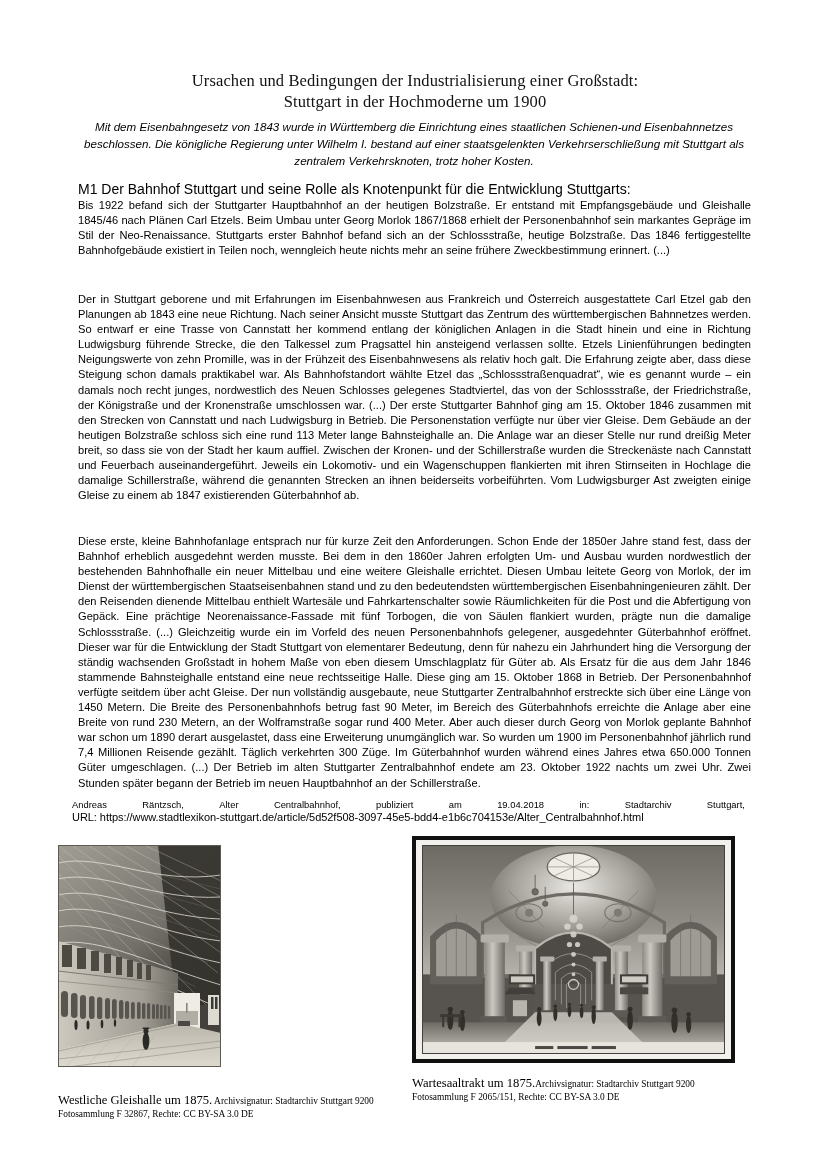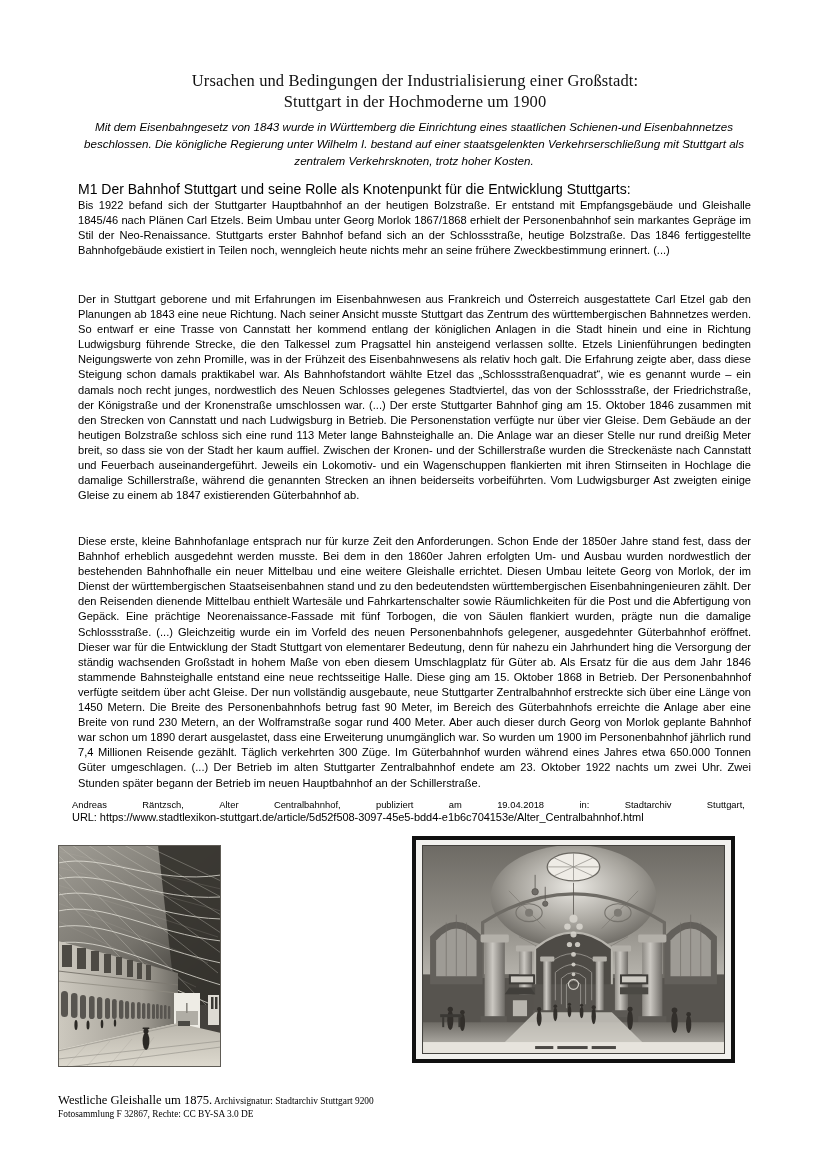--- a/index.html
+++ b/index.html
@@ -476,14 +476,20 @@
     </div>
   </div>
 
   <div class="cap cap-left">
     <div>
       <span class="cap-title">Westliche Gleishalle um 1875.</span><span class="cap-meta"> Archivsignatur: Stadtarchiv Stuttgart 9200</span>
     </div>
     <div class="cap-line2">Fotosammlung F 32867, Rechte: CC BY-SA 3.0 DE</div>
   </div>
 
+  <div class="cap cap-right">
+    <div>
+      <span class="cap-title">Wartesaaltrakt um 1875.</span><span class="cap-meta">Archivsignatur: Stadtarchiv Stuttgart 9200</span>
+    </div>
+    <div class="cap-line2">Fotosammlung F 2065/151, Rechte: CC BY-SA 3.0 DE</div>
+  </div>
 
 </div>
 
 </body></html>

